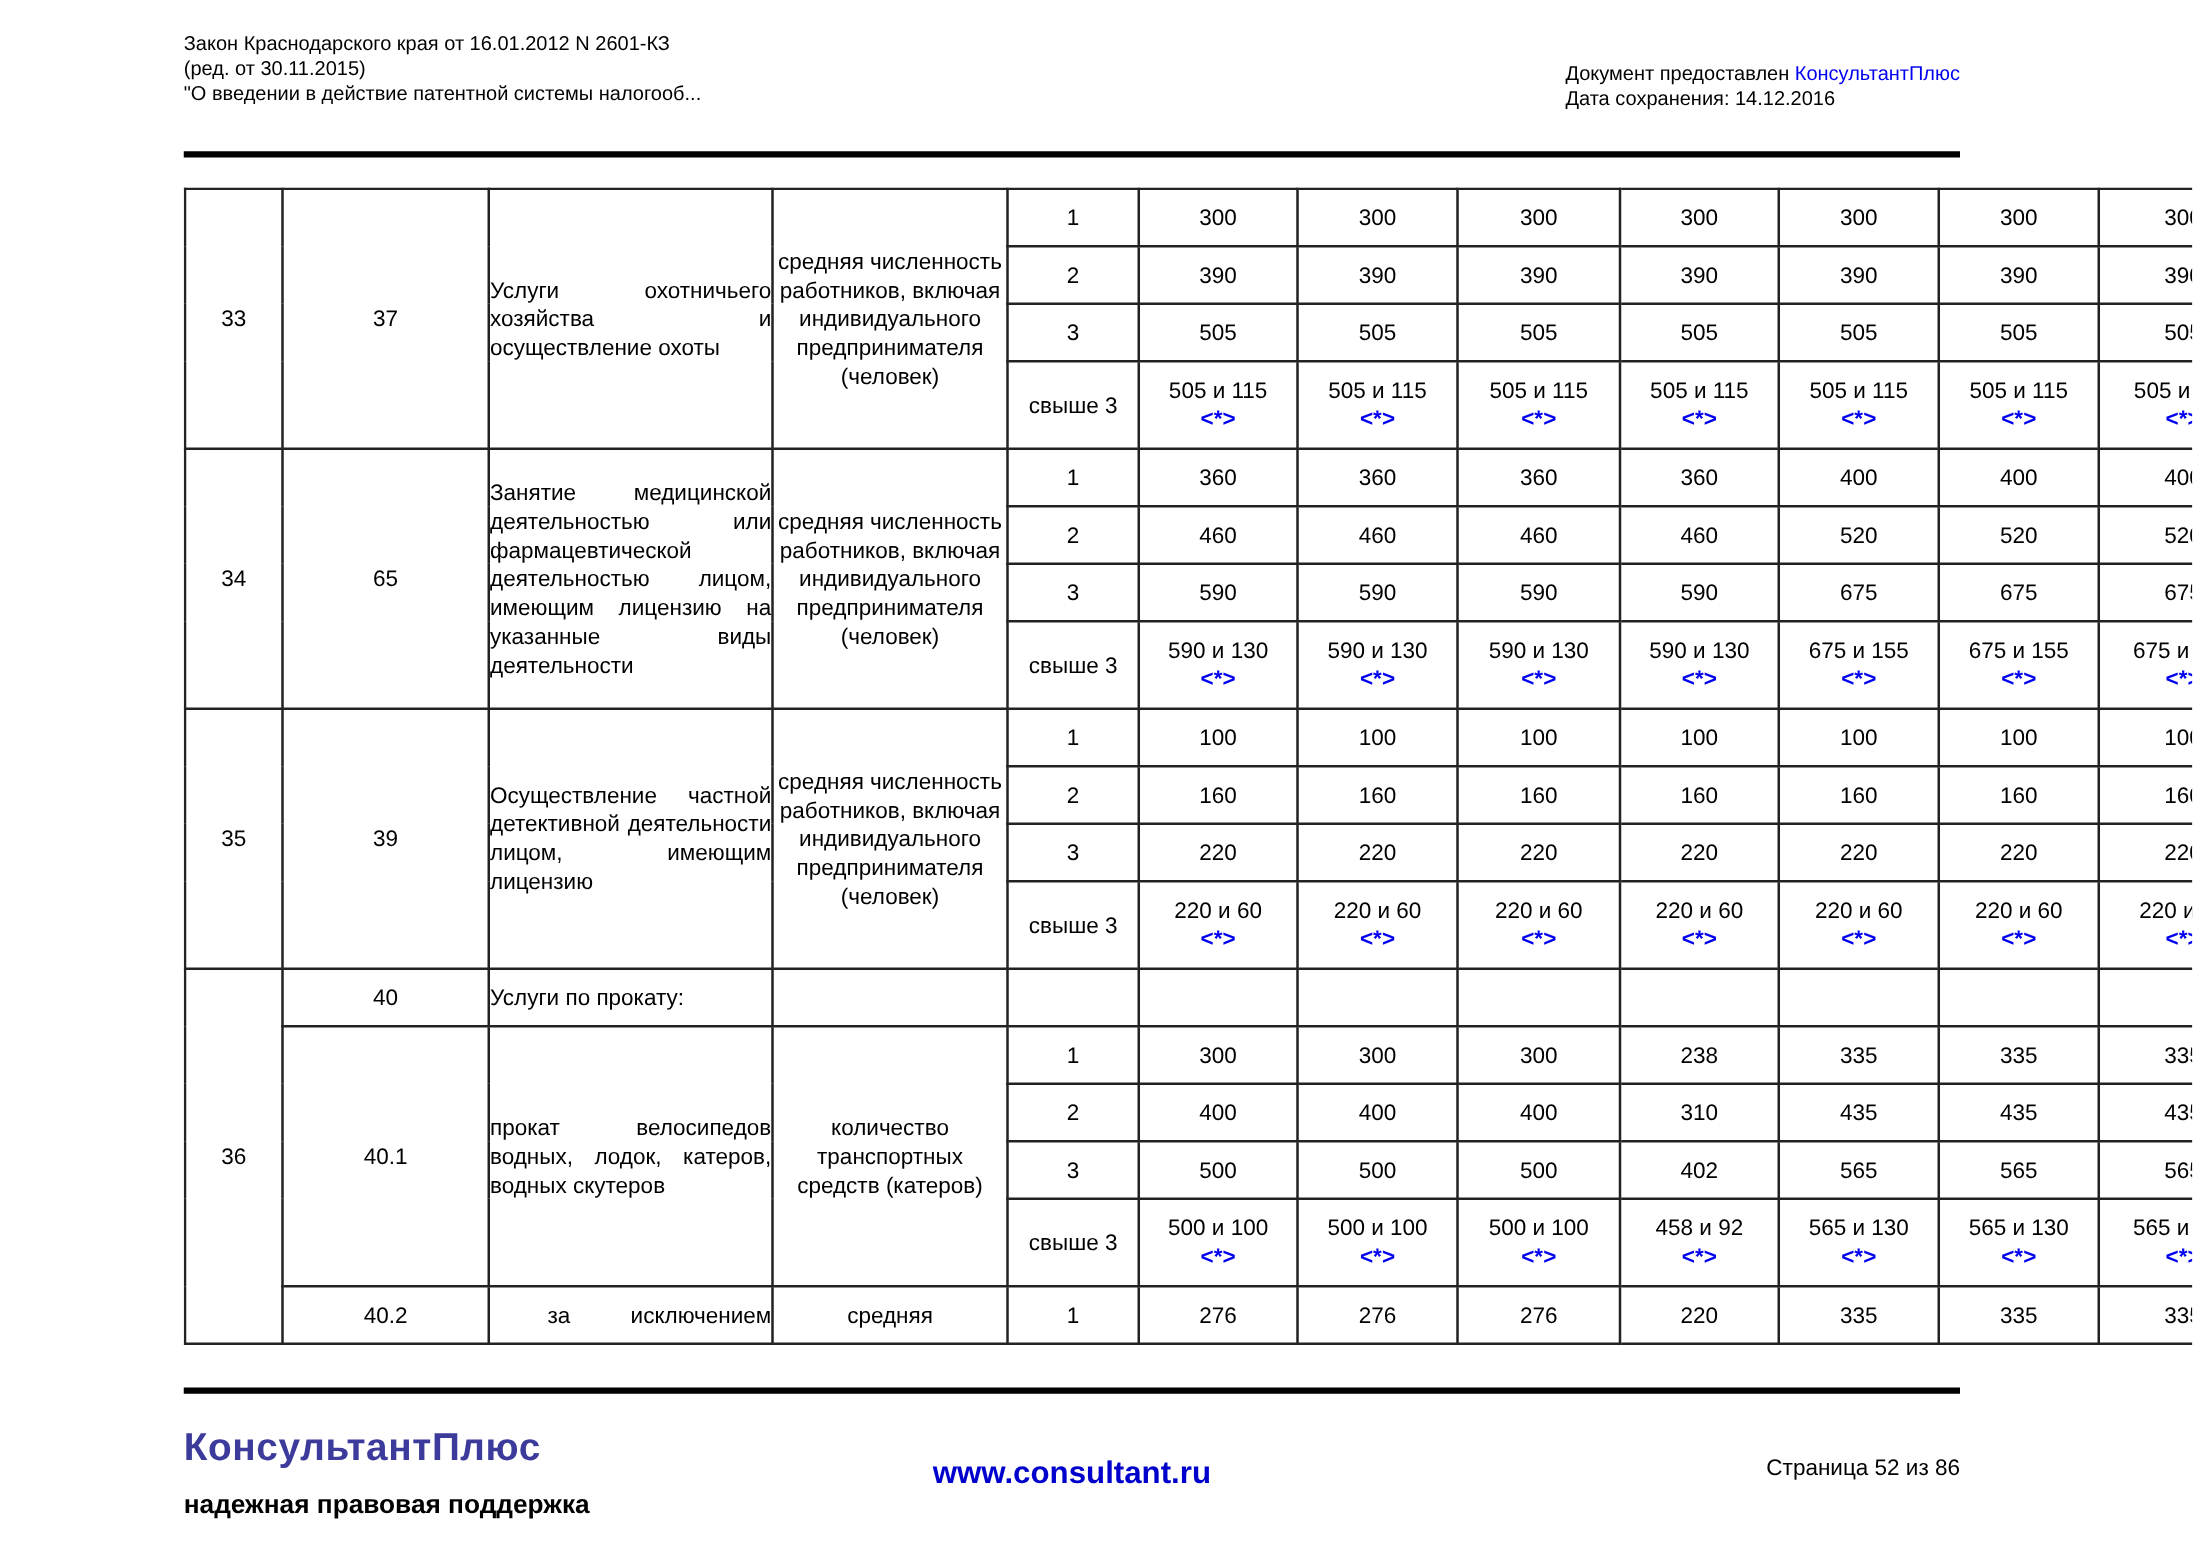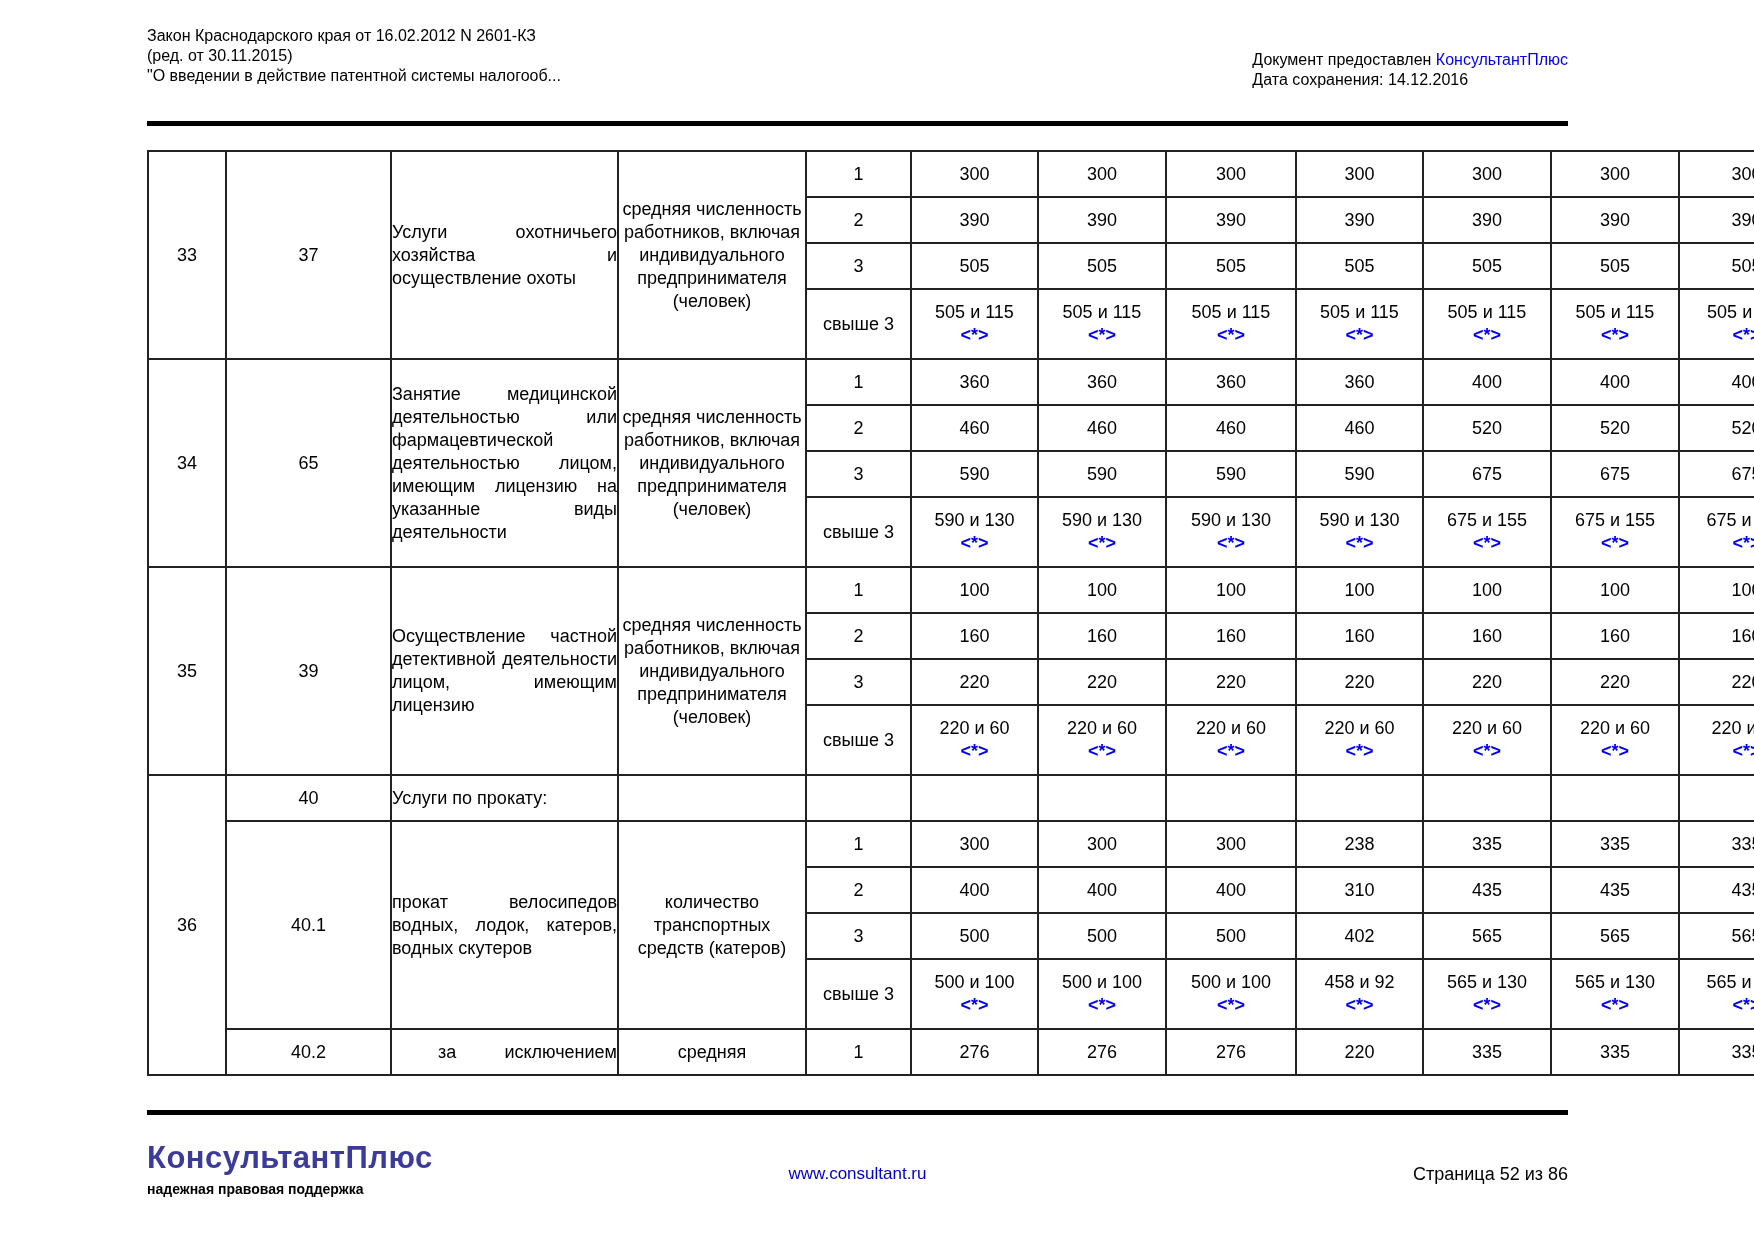--- a/index.html
+++ b/index.html
@@ -26,33 +26,33 @@
   td.cell-activity.justify-last{text-align-last:justify;padding-left:46px;}
   td.cell-indicator{vertical-align:top;text-align:center;padding:6px 6px 4px 9px;line-height:23px;}
   td.cell-label{text-align:center;}
   td.cell-value{text-align:center;line-height:23px;}
   .marker{color:#0000ee;font-weight:bold;}
   tr.tr-std{height:46px;}
   tr.tr-tall{height:70px;}
   
   .footer-logo{position:absolute;left:147px;top:1140px;}
   .logo-main{color:#3c3b9b;font-size:31px;font-weight:bold;letter-spacing:0.5px;}
-  .logo-sub{color:#000;font-size:14px;font-weight:bold;margin-top:5px;}
+  .logo-sub{color:#000;font-size:21px;font-weight:bold;margin-top:16px;}
   .footer-url{position:absolute;left:147px;top:1164px;width:1421px;text-align:center;
-              font-size:17px;font-weight:normal;color:#0000cc;}
+              font-size:25px;font-weight:bold;color:#0000cc;}
   .footer-url a{color:#0000cc;text-decoration:none;cursor:pointer;}
   .footer-page{position:absolute;right:186px;top:1164px;font-size:18px;}
 </style>
 </head>
 <body>
 
 <div class="page">
 
   <div class="header-left">
-    <div>Закон Краснодарского края от 16.02.2012 N 2601-КЗ</div>
+    <div>Закон Краснодарского края от 16.01.2012 N 2601-КЗ</div>
     <div>(ред. от 30.11.2015)</div>
     <div>"О введении в действие патентной системы налогооб...</div>
   </div>
 
   <div class="header-right">
     <div><span>Документ предоставлен </span><a class="link">КонсультантПлюс</a></div>
     <div>Дата сохранения: 14.12.2016</div>
   </div>
 
   <div class="rule rule-top"></div>

